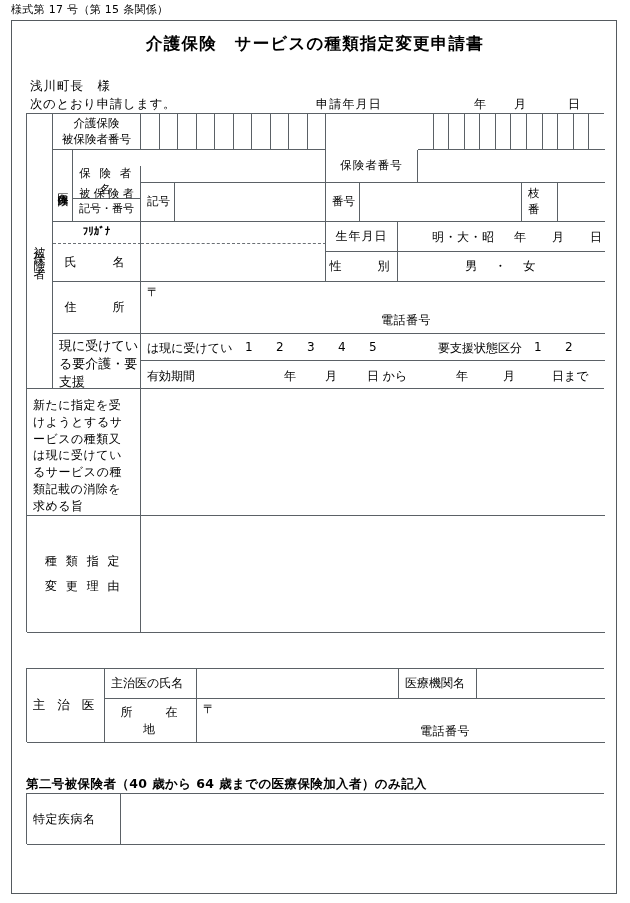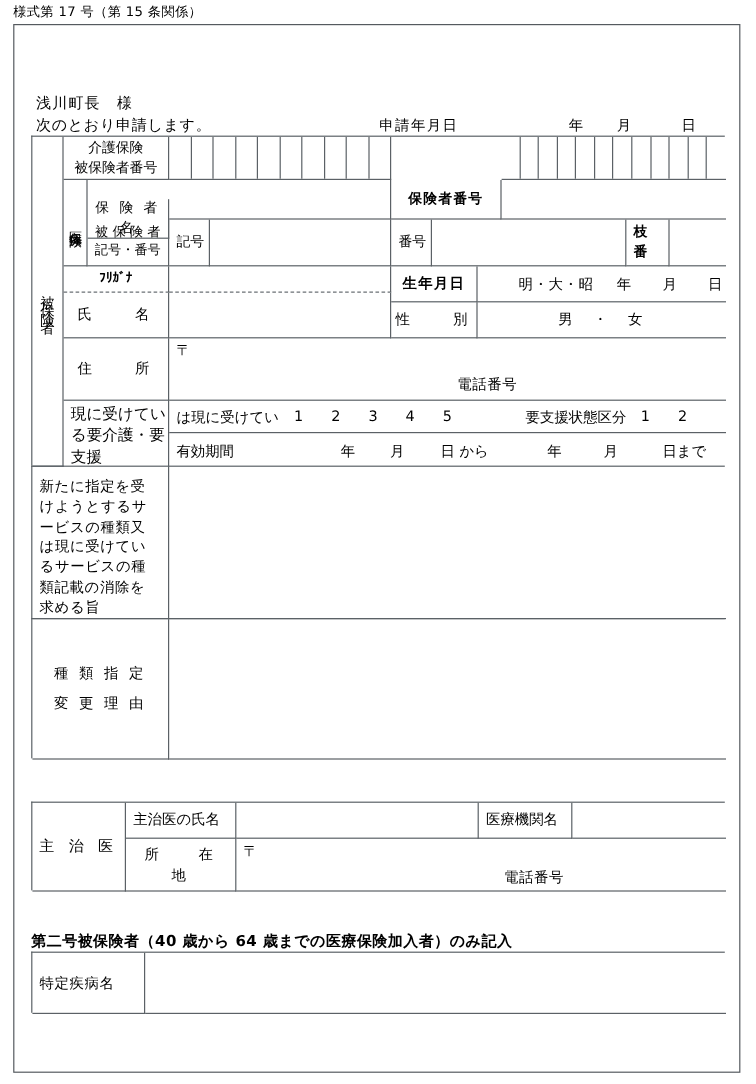--- a/index.html
+++ b/index.html
@@ -113,21 +113,21 @@
     align-items: center;
     justify-content: flex-start;
     padding-left: 6px;
     line-height: 1.35;
   }
   .c-topleft {
     display: block;
     padding: 3px 0 0 6px;
     line-height: 1.4;
   }
-  .sp1 { letter-spacing: 1px; font-weight: bold; }
+  .sp1 { letter-spacing: 1px; }
   .sp2 { letter-spacing: 2.5px; }
   .sp3 { letter-spacing: 4px; }
   .vtext {
     writing-mode: vertical-rl;
     text-orientation: upright;
     letter-spacing: 7px;
     line-height: 1;
   }
   .dashed-bottom { border-bottom: 1.2px dashed #6b7075; }
 
@@ -163,20 +163,21 @@
 </style>
 </head>
 <body>
 
 <div class="page">
 
   <div class="form-no">様式第 17 号（第 15 条関係）</div>
 
   <div class="outer-frame"></div>
 
+  <div class="title">介護保険　サービスの種類指定変更申請書</div>
 
   <div class="addressee">浅川町長　様</div>
   <div class="subline">次のとおり申請します。</div>
   <div class="apply-date-label">申請年月日</div>
   <div class="apply-y">年</div>
   <div class="apply-m">月</div>
   <div class="apply-d">日</div>
 
   <div class="tbl" style="left:26px; top:113px; width:578px; height:275px;">
 

